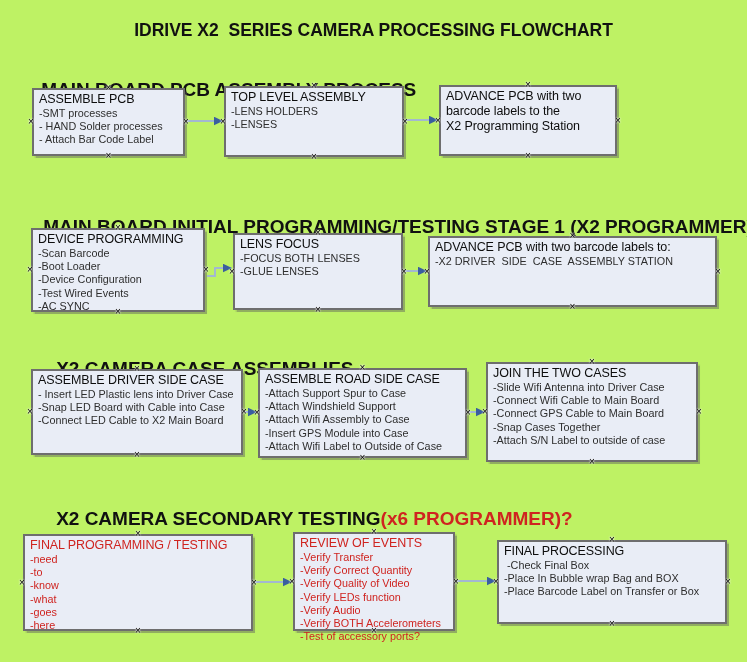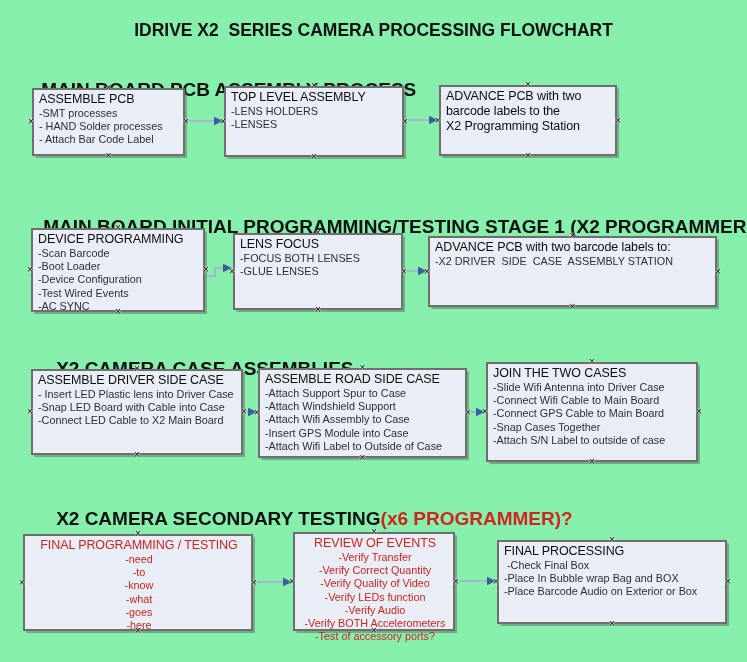--- a/index.html
+++ b/index.html
@@ -1,17 +1,17 @@
 <!DOCTYPE html>
 <html><head>
 <meta charset="utf-8">
 <style>
   html,body { margin:0; padding:0; background:#ffffff; }
   .canvas {
-    position:relative; width:747px; height:662px; background:#86efac;
+    position:relative; width:747px; height:662px; background:#bef264;
     font-family:"Liberation Sans", sans-serif; overflow:hidden;
   }
   .page-title {
     position:absolute; left:0; top:20px; width:747px; text-align:center;
     font-size:17.5px; font-weight:bold; color:#111; white-space:pre;
   }
   .sec-heading {
     position:absolute; font-size:19px; font-weight:bold; color:#111; white-space:pre;
   }
   .sec-heading .red-part { color:#cf2420; }
@@ -19,21 +19,21 @@
     position:absolute; box-sizing:border-box;
     background:#e9edf6; border:2px solid #6e6e6e;
     box-shadow:1.5px 1.5px 1px rgba(90,90,90,0.45);
     padding:2px 3px 2px 5px;
   }
   .box-title {
     font-size:12.5px; font-weight:normal; line-height:15px; color:#0d0d0d;
     white-space:pre-line; letter-spacing:-0.1px;
   }
   .box-item { font-size:10.8px; line-height:13.2px; color:#2e2e2e; white-space:pre; }
-  .red-box .box-title, .red-box .box-item { color:#cf2420;text-align:center; }
+  .red-box .box-title, .red-box .box-item { color:#cf2420; }
   svg.connectors { position:absolute; left:0; top:0; pointer-events:none; }
   .hd {
     position:absolute; font-size:10px; line-height:10px; width:10px; text-align:center;
     color:#000; font-weight:normal;
     text-shadow:0 0 2px #fff, 0 0 2px #fff;
   }
   .h-top    { top:-7px; left:50%; transform:translateX(-50%); }
   .h-bottom { bottom:-7px; left:50%; transform:translateX(-50%); }
   .h-left   { left:-8px; top:50%; transform:translateY(-50%); }
   .h-right  { right:-8px; top:50%; transform:translateY(-50%); }
@@ -216,21 +216,21 @@
   <span class="hd h-top">×</span>
       <span class="hd h-bottom">×</span>
       <span class="hd h-left">×</span>
       <span class="hd h-right">×</span>
     </div>
   <div class="fc-box" style="left:497px; top:540px; width:230px; height:84px;">
     <div class="box-title">FINAL PROCESSING</div>
     <div class="box-items">
         <div class="box-item"> -Check Final Box</div>
         <div class="box-item">-Place In Bubble wrap Bag and BOX</div>
-        <div class="box-item">-Place Barcode Audio on Exterior or Box</div>
+        <div class="box-item">-Place Barcode Label on Transfer or Box</div>
       </div>
   <span class="hd h-top">×</span>
       <span class="hd h-bottom">×</span>
       <span class="hd h-left">×</span>
       <span class="hd h-right">×</span>
     </div>
 
 </div>
 
 </body></html>

